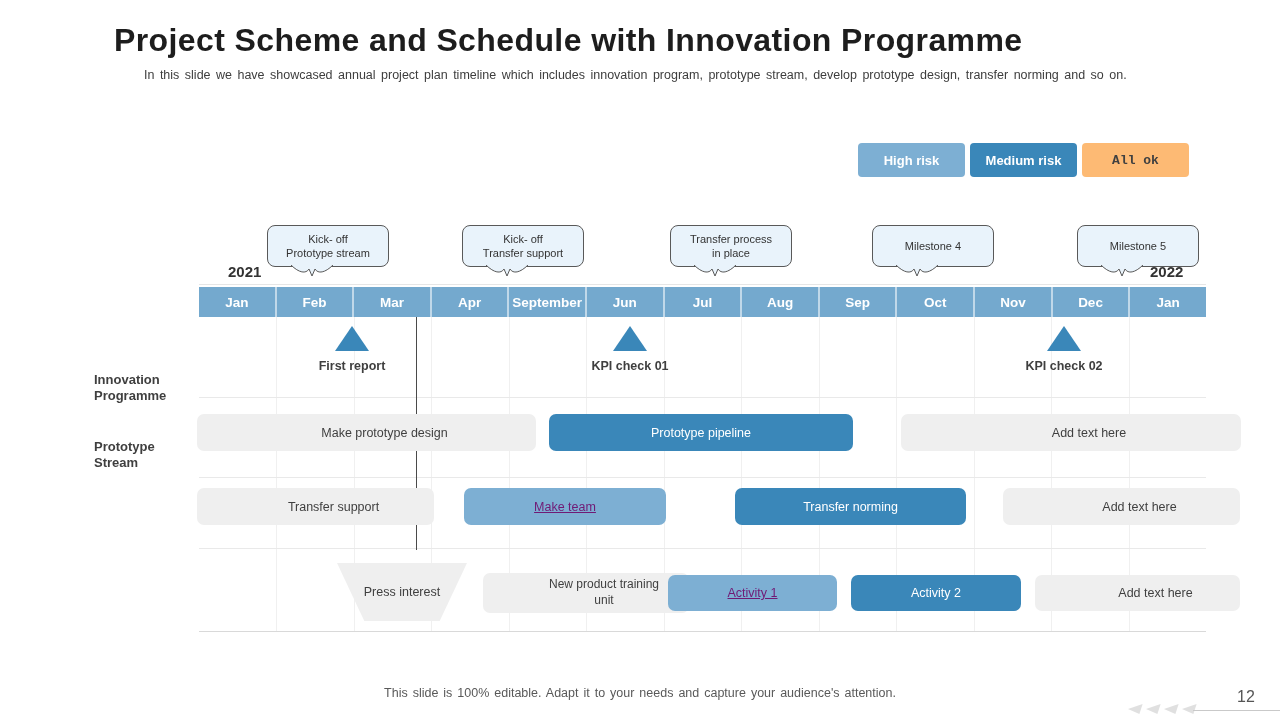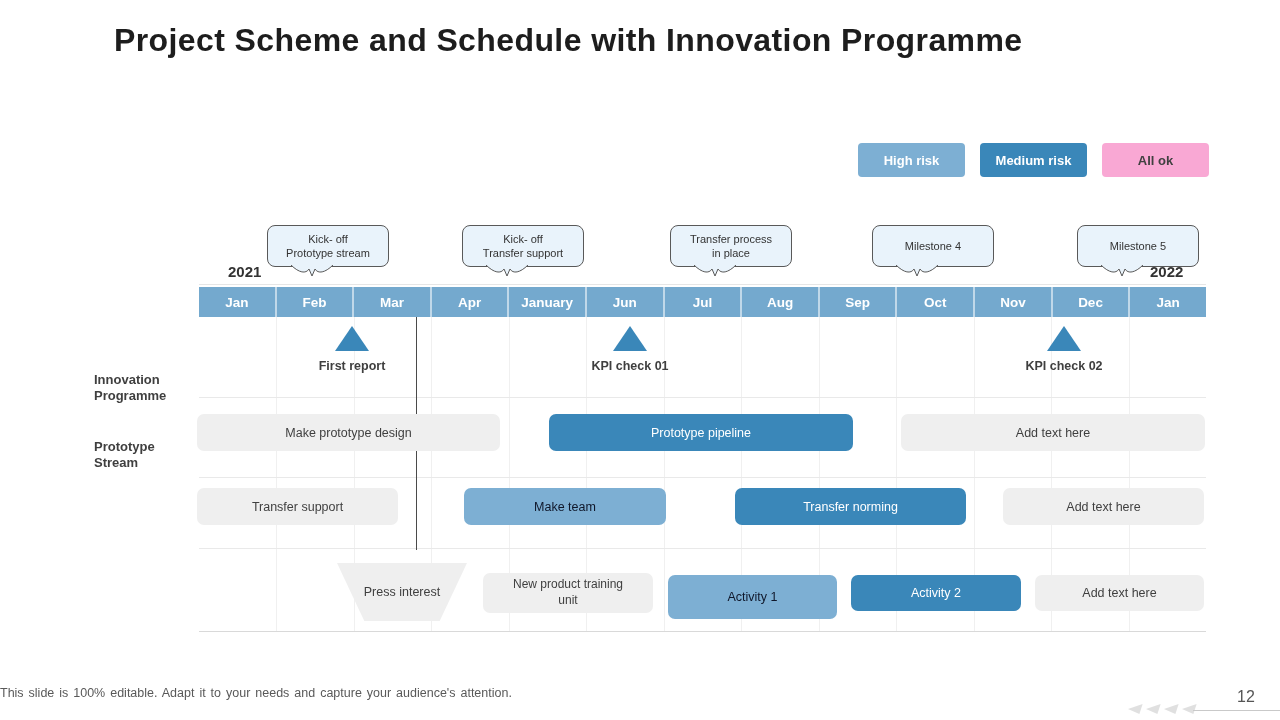--- a/index.html
+++ b/index.html
@@ -4,26 +4,26 @@
 <style>
   html,body{margin:0;padding:0;background:#fff;}
   .slide{position:relative;width:1280px;height:720px;background:#ffffff;overflow:hidden;
          font-family:"Liberation Sans",sans-serif;color:#3f3f3f;}
 
   .title{position:absolute;left:114px;top:22px;font-size:32px;font-weight:700;
          color:#1d1d1d;letter-spacing:.4px;white-space:nowrap;}
   .subtitle{position:absolute;left:144px;top:68px;font-size:12.5px;color:#3d3d3d;
             word-spacing:2px;white-space:nowrap;}
 
-  .legend{position:absolute;left:858px;top:143px;display:flex;gap:15px;}
+  .legend{position:absolute;left:858px;top:143px;display:flex;gap:5px;}
   .chip{width:107px;height:34px;border-radius:4px;display:flex;align-items:center;
         justify-content:center;font-size:13px;font-weight:700;}
   .chip-high{background:#7dafd3;color:#fff;}
   .chip-med{background:#3a87b9;color:#fff;}
-  .chip-ok{background:#f9a8d4;color:#404040;}
+  .chip-ok{background:#fdba74;color:#404040;font-family:Liberation Mono, monospace;}
 
   .callout{position:absolute;top:225px;width:120px;height:40px;background:#e9f3fb;
            border:1px solid #595959;border-radius:8px;display:flex;align-items:center;
            justify-content:center;text-align:center;font-size:11px;color:#333;}
   .callout .lbl{white-space:pre-line;line-height:1.3;}
   .callout .tail{position:absolute;left:22px;top:39px;}
 
   .year{position:absolute;top:263px;font-size:15px;font-weight:700;color:#333;}
 
   .guide{position:absolute;left:199px;top:284px;width:1007px;height:1px;background:#e6e6e6;}
@@ -40,46 +40,47 @@
   .hline.bottom{background:#d9d9d9;}
   .marker{position:absolute;left:217px;top:0;width:1px;height:233px;background:#4a4a4a;}
 
   .tri{position:absolute;top:9px;width:0;height:0;border-left:17px solid transparent;
        border-right:17px solid transparent;border-bottom:25px solid #3a87b9;}
   .tri-label{position:absolute;top:42px;width:140px;text-align:center;font-size:12.5px;
              font-weight:700;color:#3f3f3f;}
 
   .bar{position:absolute;height:37px;border-radius:7px;display:flex;align-items:center;
        justify-content:center;font-size:12.5px;text-align:center;}
-  .bar-gray{background:#efefef;color:#3f3f3f;}
-  .bar-light{background:#7dafd3;color:#0f172a;}
+  .bar-gray{background:#efefef;color:#3f3f3f;padding-left:36px;}
+  .bar-light{background:#7dafd3;color:#701a75;text-decoration:underline;}
   .bar-med{background:#3a87b9;color:#fff;}
   .pre{white-space:pre-line;line-height:1.3;}
 
   .trap{position:absolute;left:138px;top:246px;width:130px;height:58px;background:#efefef;
         clip-path:polygon(0 0,100% 0,79% 100%,21% 100%);display:flex;align-items:center;
         justify-content:center;font-size:12.5px;color:#3f3f3f;}
 
   .rowlabel{position:absolute;font-size:13px;font-weight:700;color:#3f3f3f;
             white-space:pre-line;line-height:1.22;}
 
-  .footer{position:absolute;left:0;right:0;top:686px;text-align:left;font-size:12.5px;
+  .footer{position:absolute;left:0;right:0;top:686px;text-align:center;font-size:12.5px;
           color:#595959;word-spacing:1.5px;}
   .pagenum{position:absolute;left:1237px;top:688px;font-size:16px;color:#555;}
   .pageline{position:absolute;left:1193px;top:710px;width:87px;height:1px;background:#c9c9c9;}
   .chev{position:absolute;top:704px;width:0;height:0;border-top:5px solid transparent;
         border-bottom:5px solid transparent;border-right:13px solid #e0e0e0;
         transform:skewX(-18deg);}
 </style>
 </head>
 <body>
 
 <div class="slide">
 
   <div class="title">Project Scheme and Schedule with Innovation Programme</div>
+  <div class="subtitle">In this slide we have showcased annual project plan timeline which includes innovation program, prototype stream, develop prototype design, transfer norming and so on.</div>
 
   <div class="legend">
     <div class="chip chip-high">High risk</div>
     <div class="chip chip-med">Medium risk</div>
     <div class="chip chip-ok">All ok</div>
   </div>
 
   <div class="callout" style="left:267px">
     <span class="lbl">Kick- off
 Prototype stream</span>
@@ -117,21 +118,21 @@
   <div class="year" style="left:228px">2021</div>
   <div class="year" style="left:1150px">2022</div>
 
   <div class="guide"></div>
 
   <div class="gantt-header">
     <div class="mcell">Jan</div>
     <div class="mcell">Feb</div>
     <div class="mcell">Mar</div>
     <div class="mcell">Apr</div>
-    <div class="mcell">January</div>
+    <div class="mcell">September</div>
     <div class="mcell">Jun</div>
     <div class="mcell">Jul</div>
     <div class="mcell">Aug</div>
     <div class="mcell">Sep</div>
     <div class="mcell">Oct</div>
     <div class="mcell">Nov</div>
     <div class="mcell">Dec</div>
     <div class="mcell">Jan</div>
   </div>
 
@@ -172,21 +173,21 @@
     <div class="bar bar-gray" style="left:702px;top:97px;width:304px">Add text here</div>
 
     <div class="bar bar-gray" style="left:-2px;top:171px;width:201px">Transfer support</div>
     <div class="bar bar-light" style="left:265px;top:171px;width:202px">Make team</div>
     <div class="bar bar-med" style="left:536px;top:171px;width:231px">Transfer norming</div>
     <div class="bar bar-gray" style="left:804px;top:171px;width:201px">Add text here</div>
 
     <div class="trap">Press interest</div>
     <div class="bar bar-gray pre" style="left:284px;top:256px;width:170px;height:40px;font-size:12px">New product training
 unit</div>
-    <div class="bar bar-light" style="left:469px;top:258px;width:169px;height:44px">Activity 1</div>
+    <div class="bar bar-light" style="left:469px;top:258px;width:169px;height:36px">Activity 1</div>
     <div class="bar bar-med" style="left:652px;top:258px;width:170px;height:36px">Activity 2</div>
     <div class="bar bar-gray" style="left:836px;top:258px;width:169px;height:36px">Add text here</div>
   </div>
 
   <div class="footer">This slide is 100% editable. Adapt it to your needs and capture your audience's attention.</div>
 
   <div class="chev" style="left:1128px"></div>
   <div class="chev" style="left:1146px"></div>
   <div class="chev" style="left:1164px"></div>
   <div class="chev" style="left:1182px"></div>

